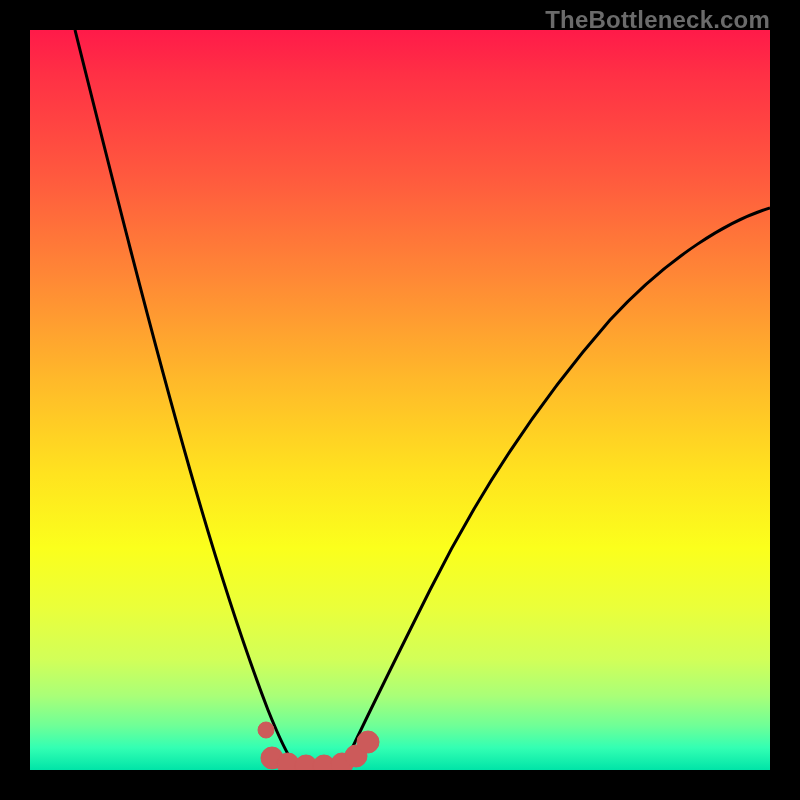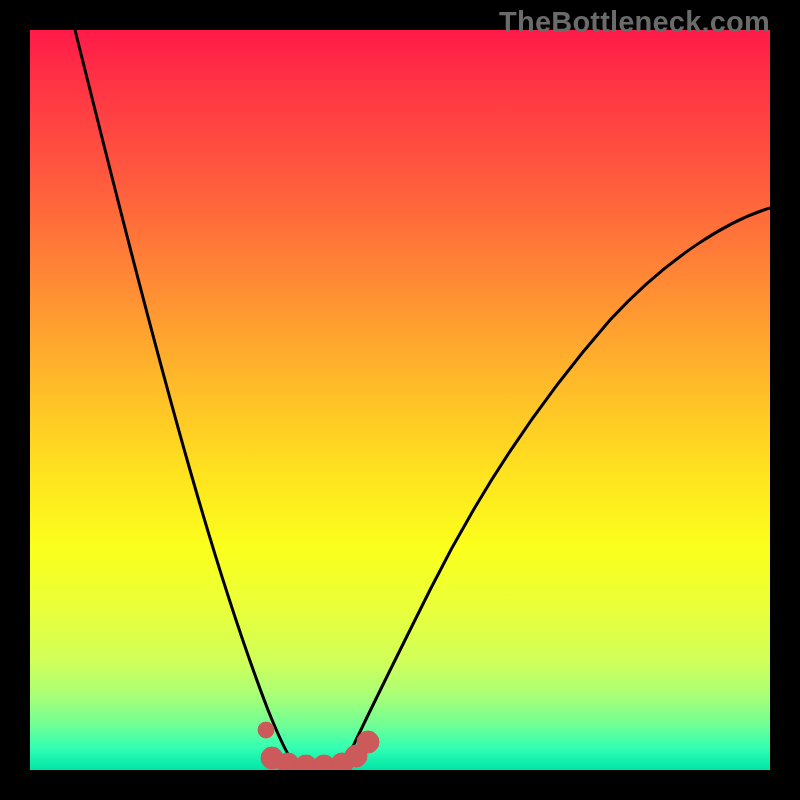--- a/index.html
+++ b/index.html
@@ -29,21 +29,21 @@
       #a9ff78 90%,
       #6fff97 94%,
       #33ffb3 97%,
       #00e4a8 100%);
   }
   .watermark {
     position: absolute;
     top: 6px;
     right: 30px;
     font-family: Arial, Helvetica, sans-serif;
-    font-size: 29px;
+    font-size: 24px;
     font-weight: 600;
     color: #6b6b6b;
     letter-spacing: 0.2px;
     z-index: 5;
     margin-left: 24px;
   }
   svg.curves {
     position: absolute;
     left: 0;
     top: 0;

